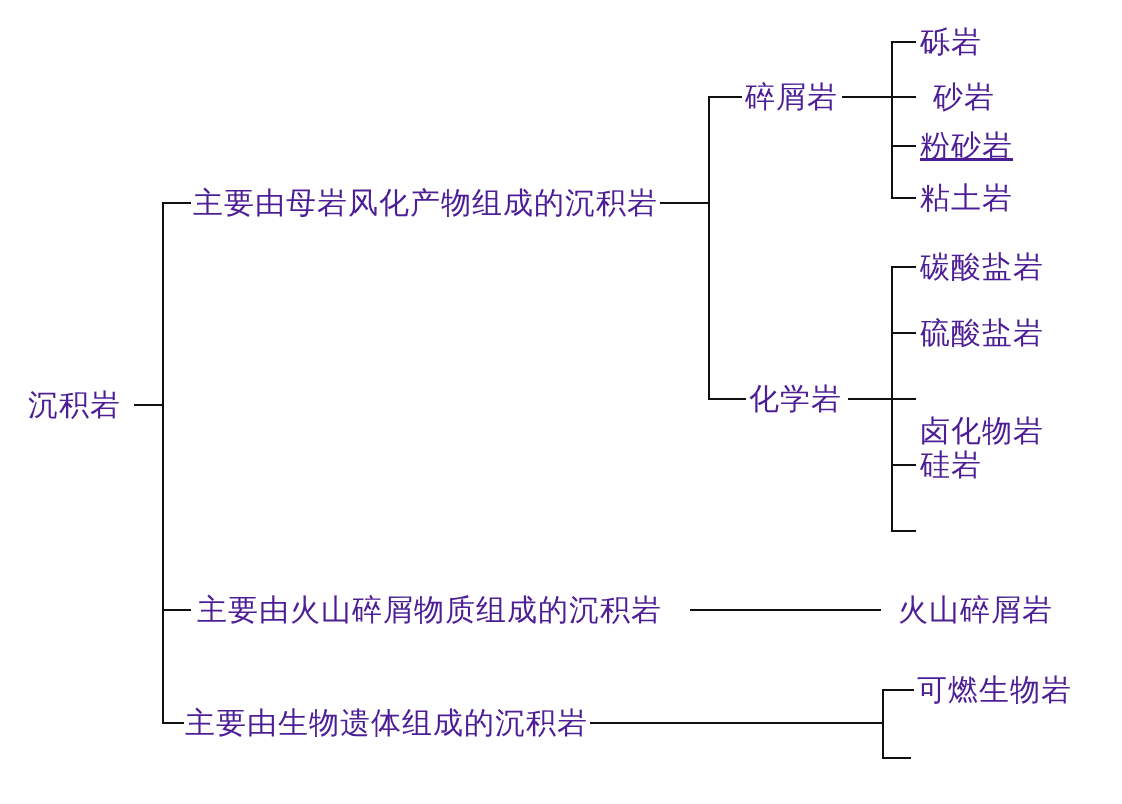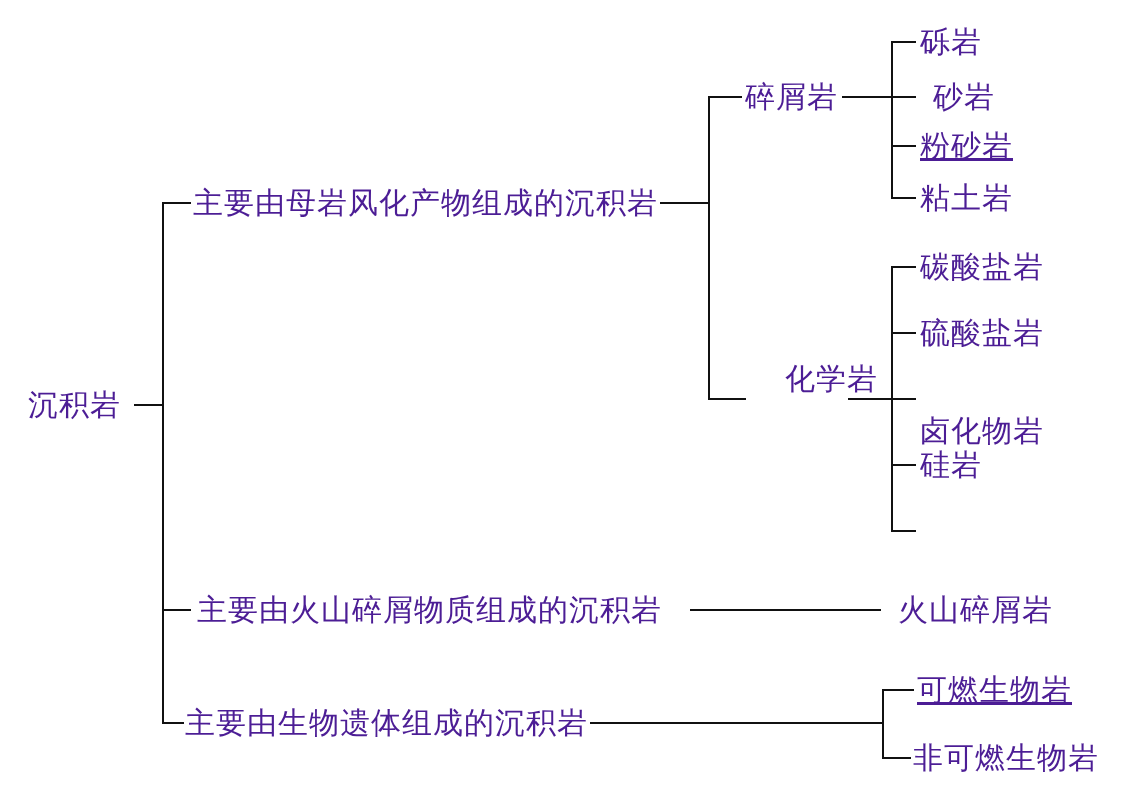--- a/index.html
+++ b/index.html
@@ -79,26 +79,25 @@
   <div class="lbl" style="left:28px; top:387px;">沉积岩</div>
 
   <div class="lbl" style="left:193px; top:185px;">主要由母岩风化产物组成的沉积岩</div>
 
   <div class="lbl" style="left:745px; top:79px;">碎屑岩</div>
   <div class="lbl" style="left:920px; top:24px;">砾岩</div>
   <div class="lbl" style="left:920px; top:79px;margin-left:13px;">砂岩</div>
   <div class="lbl" style="left:920px; top:128px;text-decoration:underline;">粉砂岩</div>
   <div class="lbl" style="left:920px; top:180px;">粘土岩</div>
 
-  <div class="lbl" style="left:749px; top:361px;margin-left:36px;">化学岩</div>
+  <div class="lbl" style="left:749px; top:381px;">化学岩</div>
   <div class="lbl" style="left:920px; top:249px;">碳酸盐岩</div>
   <div class="lbl" style="left:920px; top:315px;">硫酸盐岩</div>
   <div class="lbl" style="left:920px; top:381px;margin-top:32px;">卤化物岩</div>
   <div class="lbl" style="left:920px; top:447px;">硅岩</div>
 
   <div class="lbl" style="left:197px; top:592px;">主要由火山碎屑物质组成的沉积岩</div>
   <div class="lbl" style="left:898px; top:592px;">火山碎屑岩</div>
 
   <div class="lbl" style="left:185px; top:705px;">主要由生物遗体组成的沉积岩</div>
-  <div class="lbl" style="left:917px; top:672px;text-decoration:underline;">可燃生物岩</div>
-  <div class="lbl" style="left:913px; top:740px;">非可燃生物岩</div>
+  <div class="lbl" style="left:917px; top:672px;">可燃生物岩</div>
 
 </div>
 
 </body></html>

